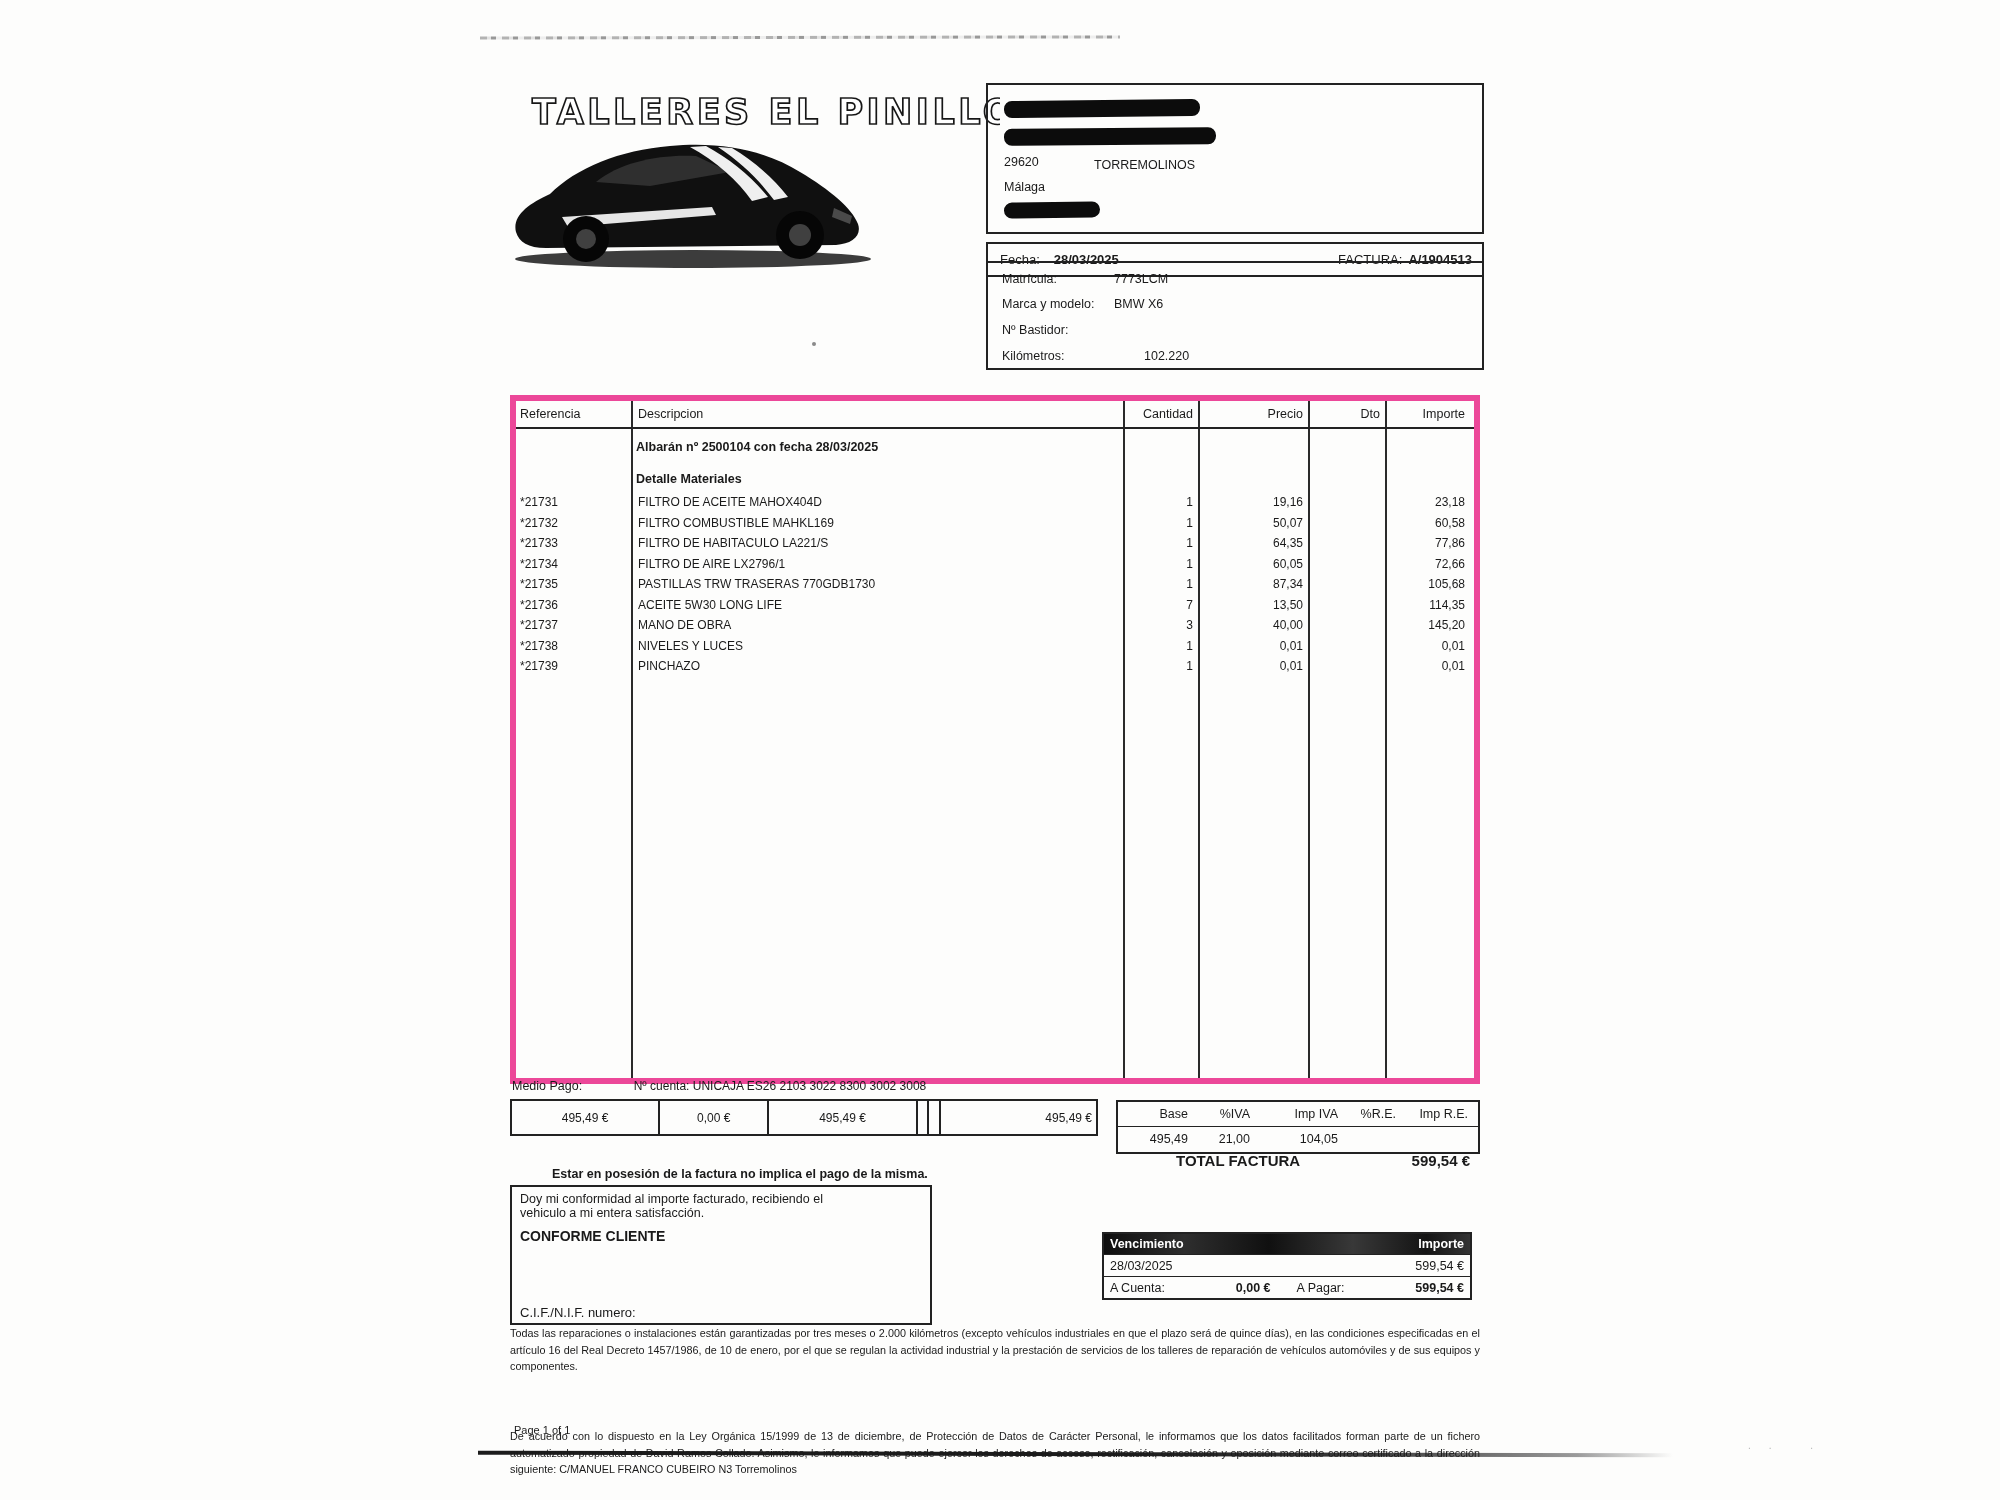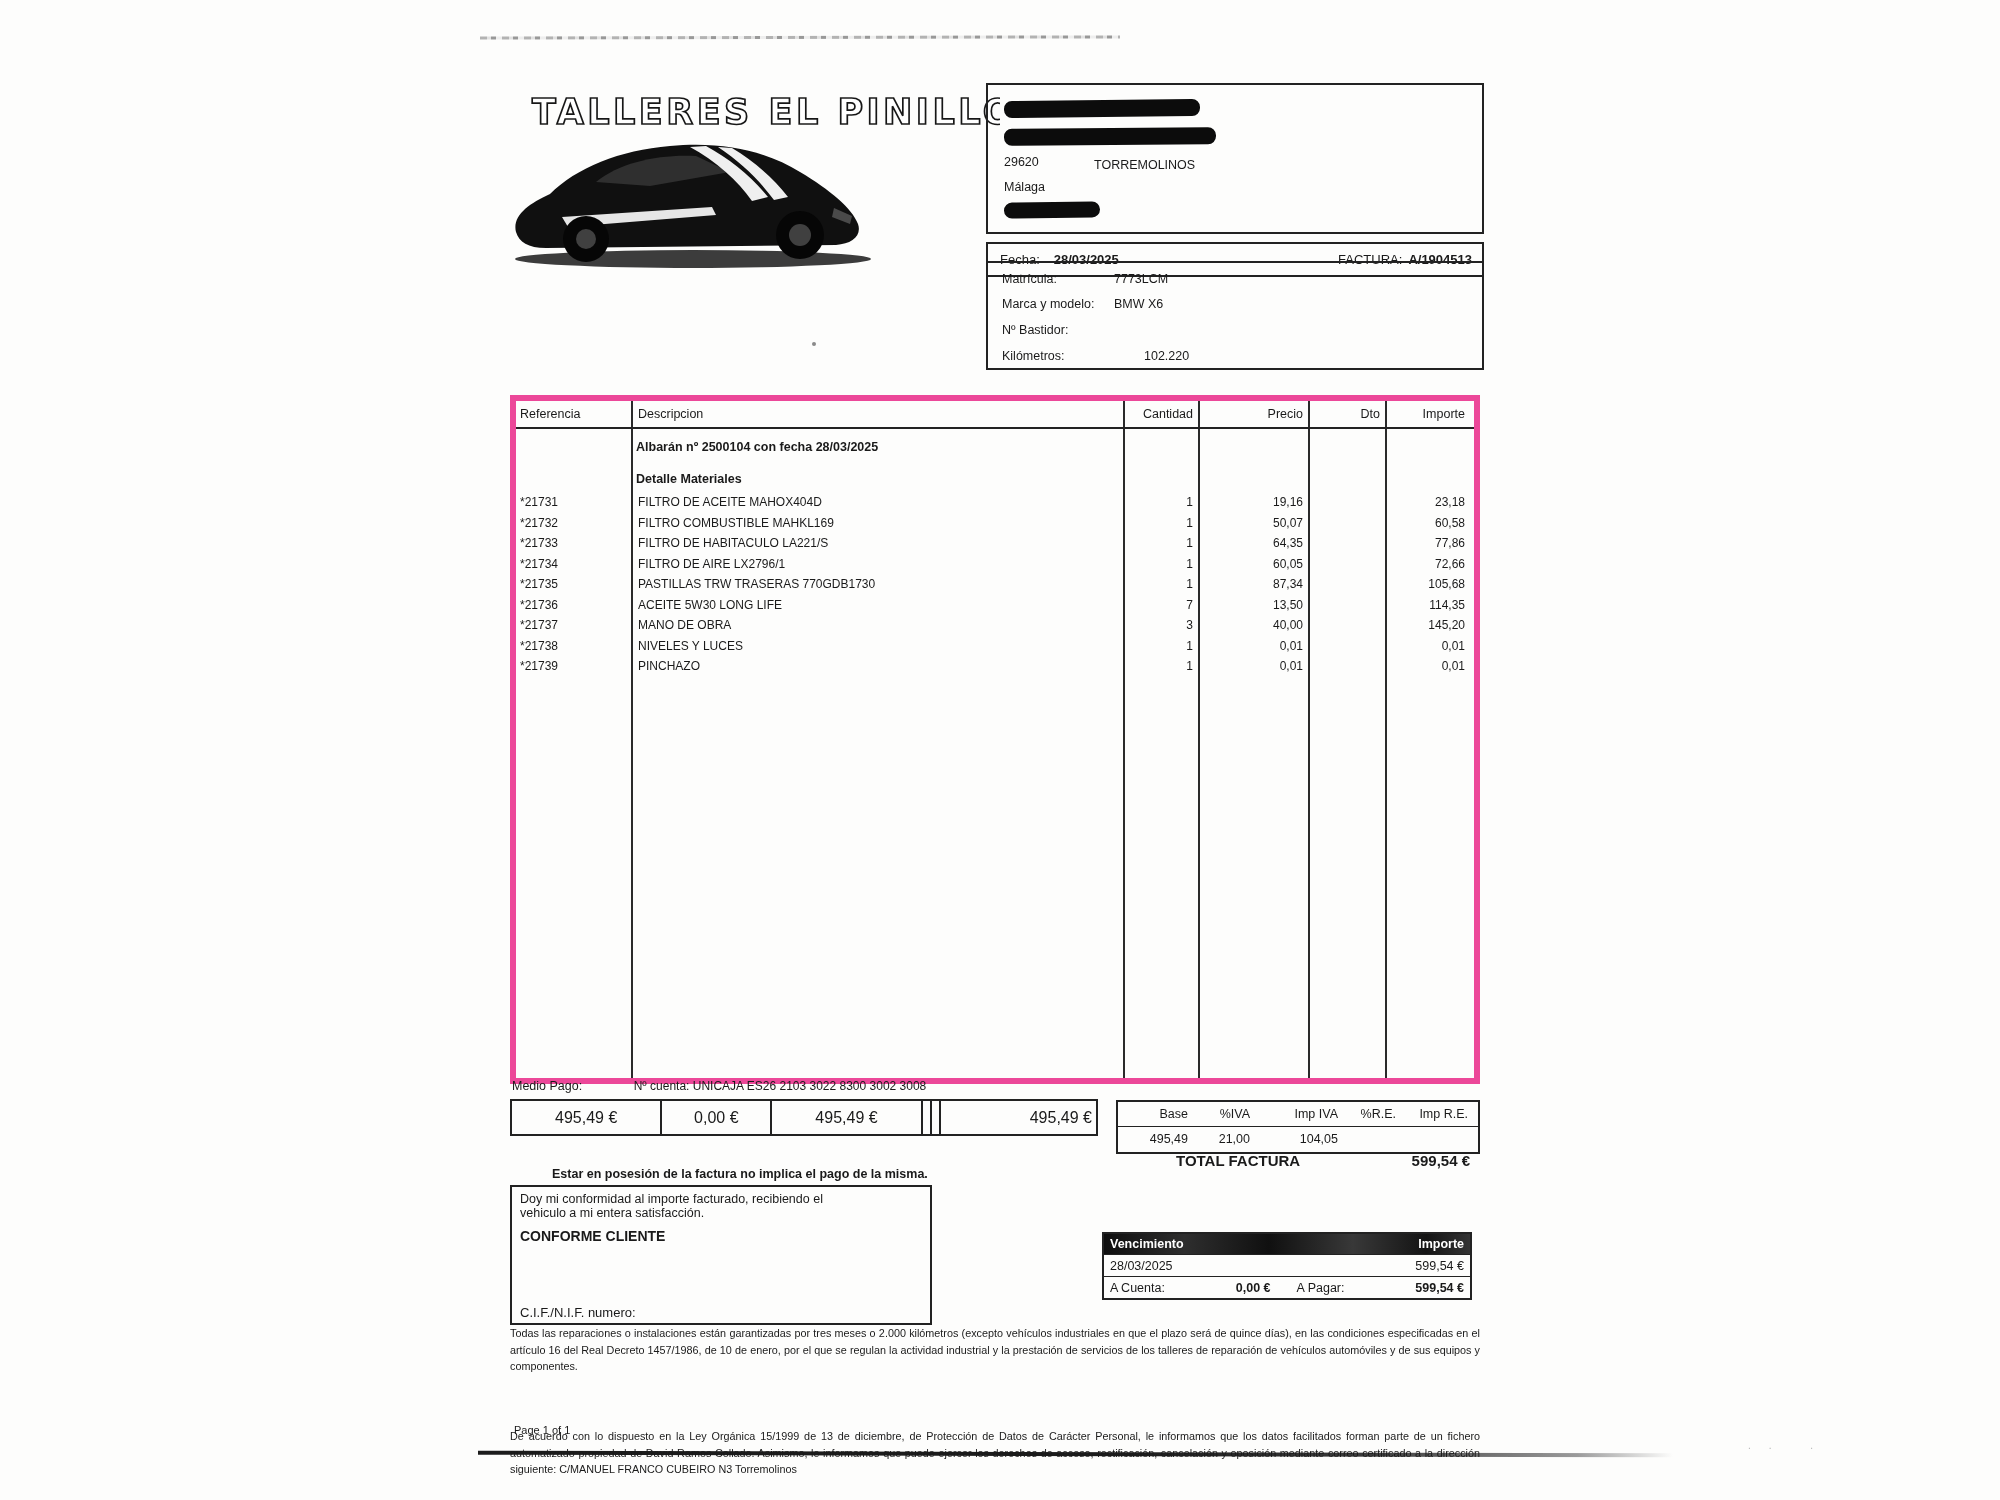--- a/index.html
+++ b/index.html
@@ -41,21 +41,21 @@
   .trow{display:grid;grid-template-columns:115px 492px 75px 110px 77px 85px;height:20.5px;line-height:20.5px;}
   .c-ref{padding-left:4px;}
   .c-desc{padding-left:7px;}
   .c-num{text-align:right;padding-right:5px;}
   .note-row{padding-left:120px;font-weight:bold;font-size:12.5px;}
 
   
   .medio{left:512px;top:1079px;font-size:12.5px;}
   .tot-table{left:510px;top:1099px;width:588px;border-collapse:collapse;font-size:12px;}
   .tot-table td{border:2px solid #222;text-align:center;height:26px;}
-  .tot-table .vrow td{height:31px;font-size:16px;}
+  .tot-table .vrow td{height:31px;font-size:12px;}
   .iva-box{left:1116px;top:1100px;width:360px;height:50px;border:2px solid #222;font-size:12.5px;}
   .iva-row{display:flex;padding:0 8px;align-items:center;height:24px;}
   .iva-col{text-align:right;}
   .totfac{left:1116px;top:1152px;width:360px;display:flex;font-size:15px;font-weight:bold;}
   .estar{left:510px;top:1167px;font-size:12.5px;font-weight:bold;padding-left:42px;}
 
   
   .conf-box{left:510px;top:1185px;width:418px;height:136px;font-size:12.5px;}
   .venc{left:1102px;top:1232px;width:366px;border:2px solid #222;font-size:12.5px;}
   .venc-head{display:flex;justify-content:space-between;align-items:center;height:20px;padding:0 6px;

